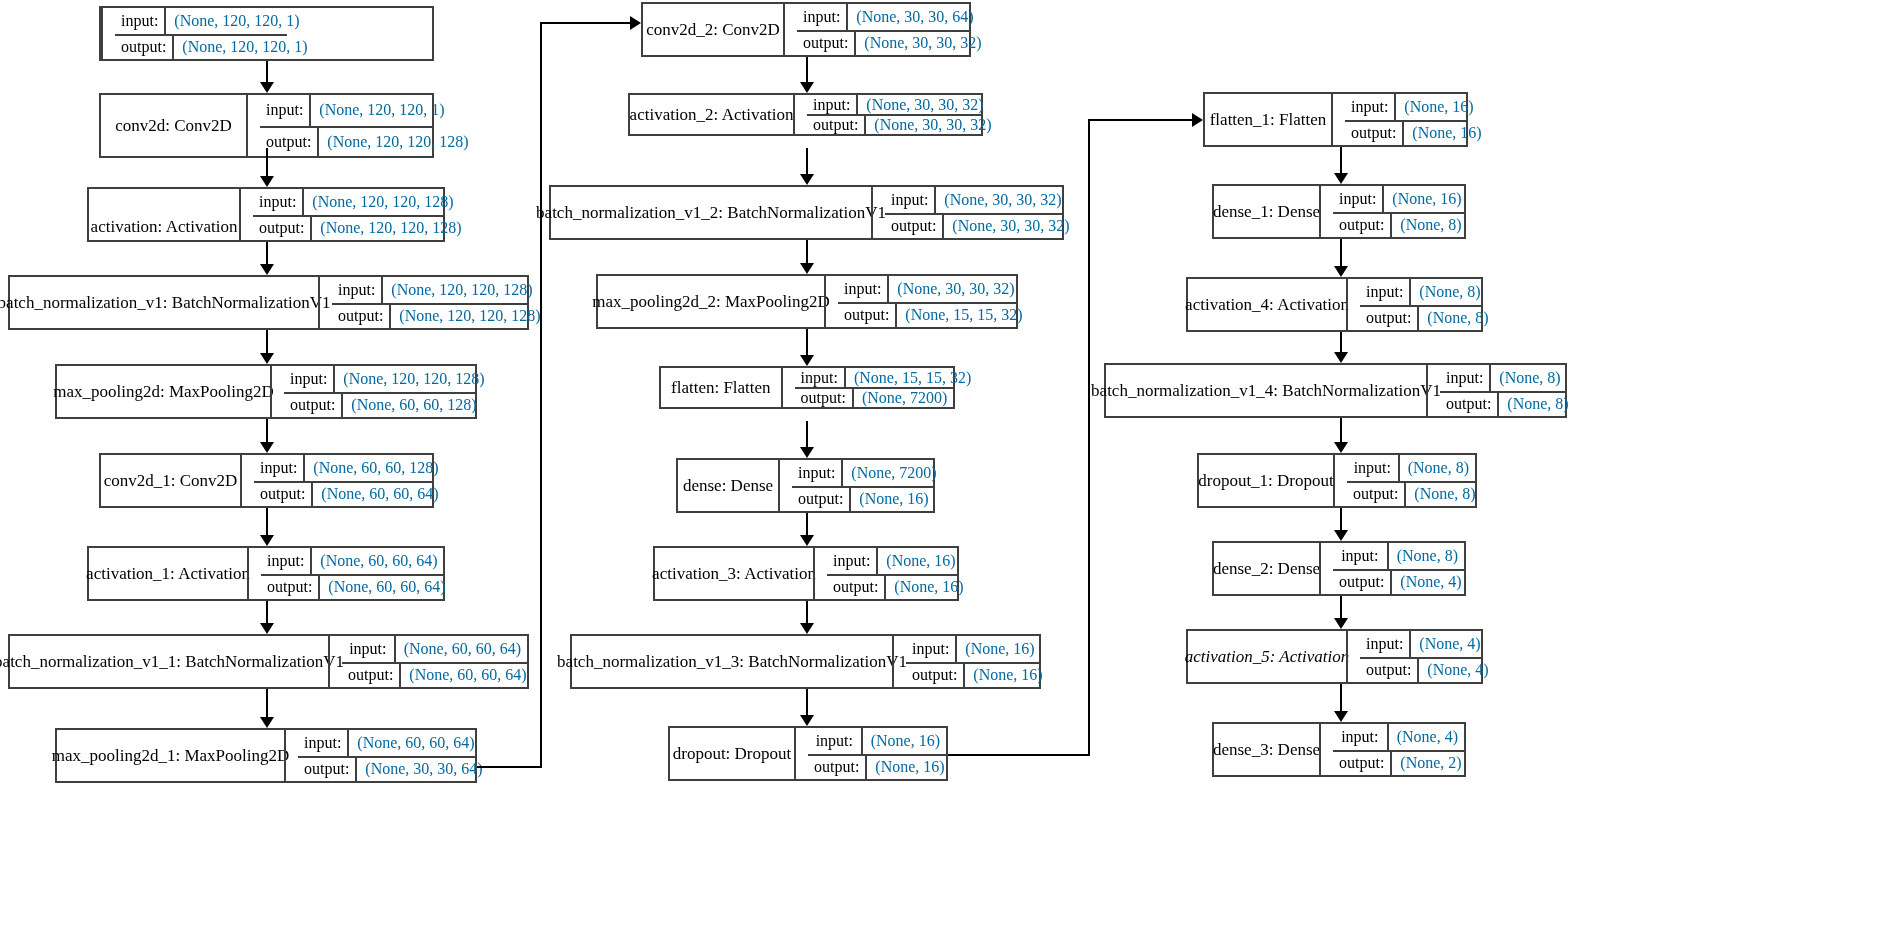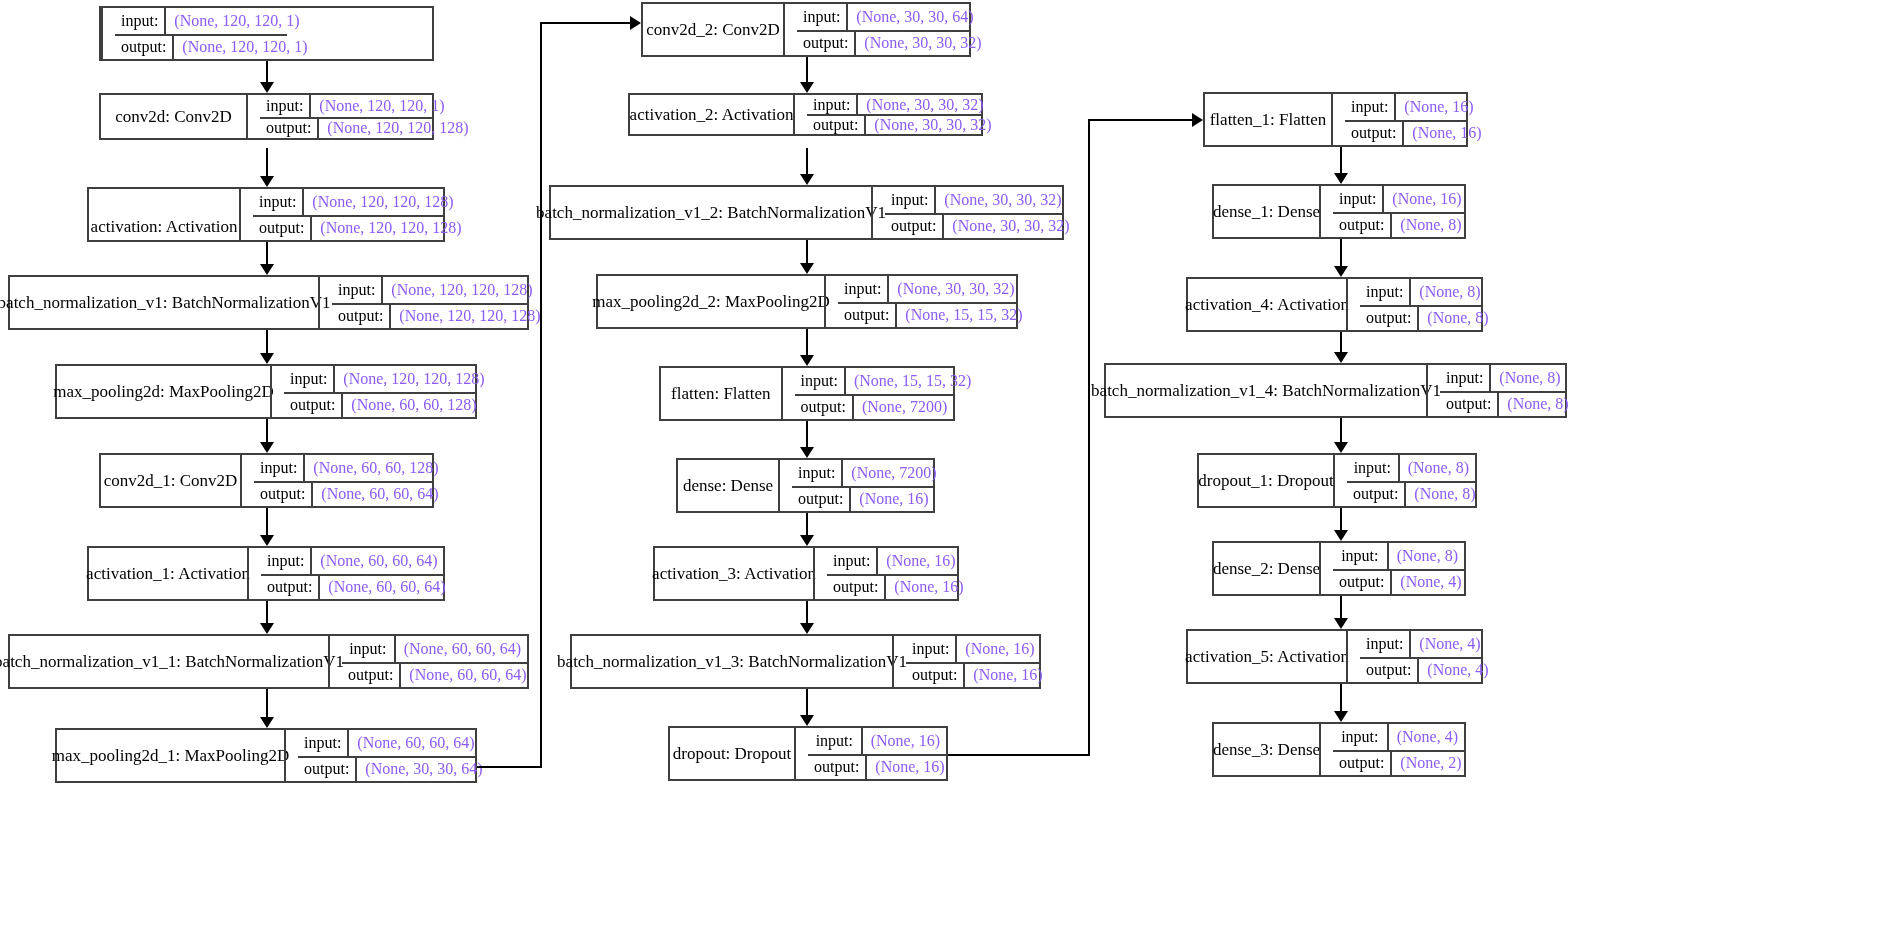--- a/index.html
+++ b/index.html
@@ -5,21 +5,21 @@
   html,body{margin:0;padding:0;background:#ffffff;}
   body{font-family:"Liberation Serif", serif;}
   #canvas{position:relative;width:1900px;height:946px;background:#ffffff;overflow:hidden;}
 
   .node{position:absolute;display:flex;align-items:stretch;border:2px solid #3f3f3f;background:#ffffff;box-sizing:border-box;}
   .node .name{display:flex;align-items:center;justify-content:center;padding:0 10px;font-size:17px;color:#000;white-space:nowrap;box-sizing:border-box;}
   .node .io{display:flex;flex-direction:column;border-left:2px solid #3f3f3f;box-sizing:border-box;}
   .node .io-row{display:flex;flex:1 1 50%;box-sizing:border-box;margin-left:12px;}
   .node .io-row + .io-row{border-top:2px solid #3f3f3f;}
   .node .io-key{display:flex;align-items:center;justify-content:center;font-size:16px;color:#000;white-space:nowrap;box-sizing:border-box;padding:0 6px;}
-  .node .io-val{display:flex;align-items:center;justify-content:center;border-left:2px solid #3f3f3f;font-size:16px;color:#8b5cf6;white-space:nowrap;box-sizing:border-box;padding:0 8px;flex:1 1 auto;}
+  .node .io-val{display:flex;align-items:center;justify-content:center;border-left:2px solid #3f3f3f;font-size:16px;color:#0369a1;white-space:nowrap;box-sizing:border-box;padding:0 8px;flex:1 1 auto;}
 
   
   .edge-v{position:absolute;width:2px;background:#000;}
   .arrow-d{position:absolute;width:0;height:0;border-left:7px solid transparent;border-right:7px solid transparent;border-top:11px solid #000;}
   
   .seg-h{position:absolute;height:2px;background:#000;}
   .seg-v{position:absolute;width:2px;background:#000;}
   .arrow-r{position:absolute;width:0;height:0;border-top:7px solid transparent;border-bottom:7px solid transparent;border-left:11px solid #000;}
 </style>
 </head>
@@ -31,21 +31,21 @@
         <div class="io-row">
           <div class="io-key" style="width: 66px;">input:</div>
           <div class="io-val">(None, 120, 120, 1)</div>
         </div>
         <div class="io-row">
           <div class="io-key" style="width: 66px;">output:</div>
           <div class="io-val">(None, 120, 120, 1)</div>
         </div>
       </div>
     </div>
-    <div class="node" style="left: 99px; top: 93px; width: 335px; height: 47px;">
+    <div class="node" style="left: 99px; top: 93px; width: 335px; height: 65px;">
       <div class="name" style="width: 147px;">conv2d: Conv2D</div>
       <div class="io" style="width: 186px;">
         <div class="io-row">
           <div class="io-key" style="width: 66px;">input:</div>
           <div class="io-val">(None, 120, 120, 1)</div>
         </div>
         <div class="io-row">
           <div class="io-key" style="width: 66px;">output:</div>
           <div class="io-val">(None, 120, 120, 128)</div>
         </div>
@@ -187,21 +187,21 @@
         <div class="io-row">
           <div class="io-key" style="width: 66px;">input:</div>
           <div class="io-val">(None, 30, 30, 32)</div>
         </div>
         <div class="io-row">
           <div class="io-key" style="width: 66px;">output:</div>
           <div class="io-val">(None, 15, 15, 32)</div>
         </div>
       </div>
     </div>
-    <div class="node" style="left: 659px; top: 366px; width: 296px; height: 55px;">
+    <div class="node" style="left: 659px; top: 366px; width: 296px; height: 43px;">
       <div class="name" style="width: 120px;">flatten: Flatten</div>
       <div class="io" style="width: 174px;">
         <div class="io-row">
           <div class="io-key" style="width: 66px;">input:</div>
           <div class="io-val">(None, 15, 15, 32)</div>
         </div>
         <div class="io-row">
           <div class="io-key" style="width: 66px;">output:</div>
           <div class="io-val">(None, 7200)</div>
         </div>
@@ -331,21 +331,21 @@
           <div class="io-key" style="width: 62px;">input:</div>
           <div class="io-val">(None, 8)</div>
         </div>
         <div class="io-row">
           <div class="io-key" style="width: 62px;">output:</div>
           <div class="io-val">(None, 4)</div>
         </div>
       </div>
     </div>
     <div class="node" style="left: 1186px; top: 629px; width: 297px; height: 55px;">
-      <div class="name" style="width: 158px;">activation_5: Activation</div>
+      <div class="name" style="width: 158px; font-style: italic;">activation_5: Activation</div>
       <div class="io" style="width: 137px;">
         <div class="io-row">
           <div class="io-key" style="width: 62px;">input:</div>
           <div class="io-val">(None, 4)</div>
         </div>
         <div class="io-row">
           <div class="io-key" style="width: 62px;">output:</div>
           <div class="io-val">(None, 4)</div>
         </div>
       </div>

